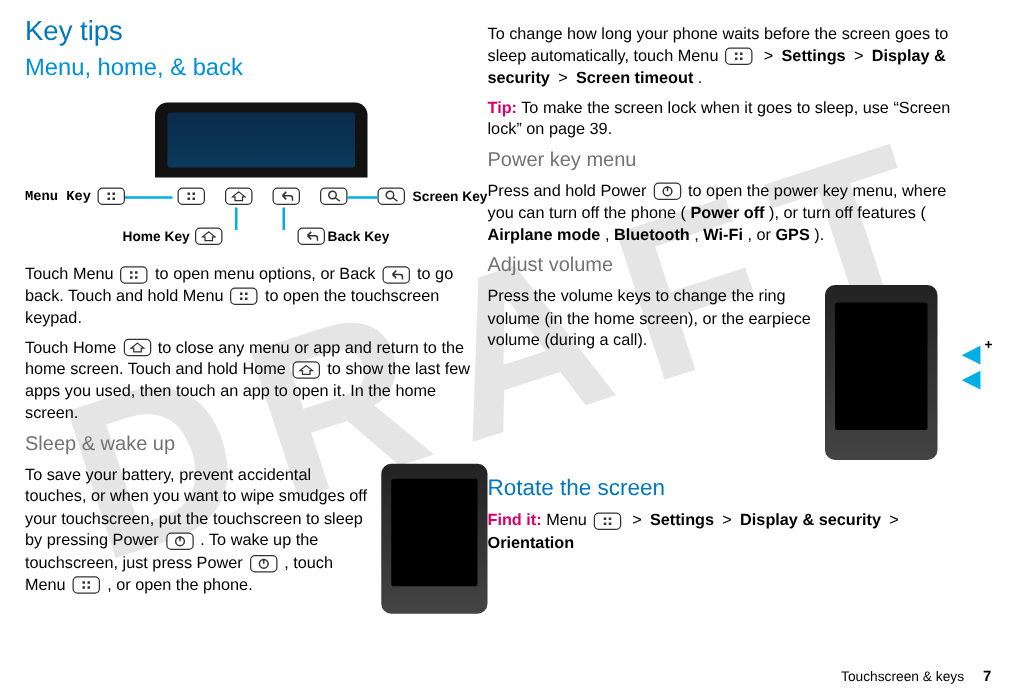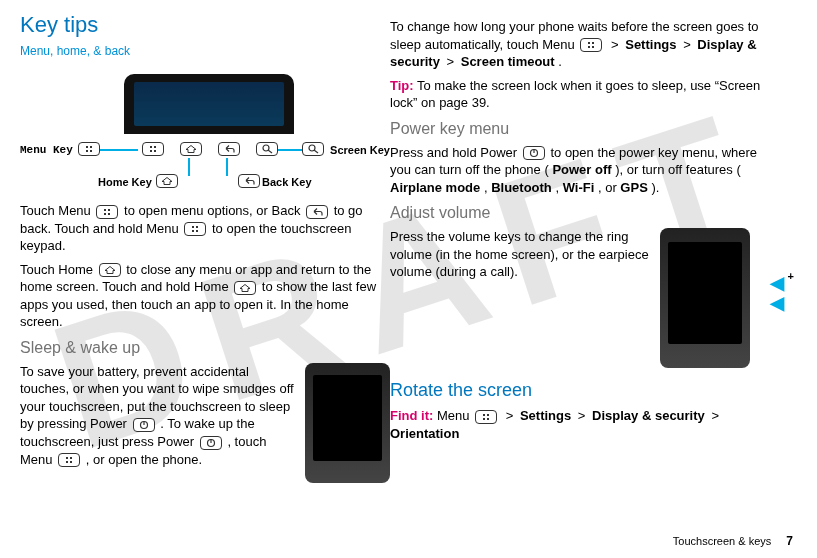--- a/index.html
+++ b/index.html
@@ -3,21 +3,21 @@
   <meta charset="utf-8">
   <style>
     * { margin: 0; padding: 0; box-sizing: border-box; }
     html, body { width: 817px; height: 558px; font-family: Arial, Helvetica, sans-serif; background: #fff; color: #000; }
     .page { position: relative; width: 817px; height: 558px; padding: 12px 20px 16px 20px; }
     .watermark { position: absolute; top: 50%; left: 50%; transform: translate(-50%, -50%) rotate(-18deg); font-size: 180px; font-weight: 700; color: rgba(0,0,0,0.10); letter-spacing: 24px; pointer-events: none; white-space: nowrap; z-index: 0; }
     .columns { display: flex; position: relative; z-index: 1; }
     .col { width: 370px; }
     .col-right { width: 380px; }
     h1.keytips { color: #0077bf; font-weight: 400; font-size: 22px; margin-bottom: 4px; }
-    h2.sub { color: #0090d8; font-weight: 400; font-size: 12px; margin: 6px 0 8px 0; }
+    h2.sub { color: #0090d8; font-weight: 400; font-size: 19px; margin: 6px 0 8px 0; }
     h2.sub-red { color: #737373; font-weight: 400; font-size: 16px; margin: 8px 0 4px 0; }
     p.body { font-size: 13px; line-height: 1.35; margin: 6px 0; }
     .bold { font-weight: 700; }
     .tip-label, .findit-label { color: #d8006b; font-weight: 700; }
     .key-icon { display: inline-block; vertical-align: middle; width: 22px; height: 14px; border: 1px solid #333; border-radius: 4px; background: #fff; position: relative; margin: 0 2px; }
     .key-icon svg { position: absolute; top: 50%; left: 50%; transform: translate(-50%, -50%); }
     .diagram { position: relative; width: 370px; height: 130px; margin-bottom: 6px; }
     .phone-top { position: absolute; left: 104px; top: 8px; width: 170px; height: 60px; background: #111; border-radius: 10px 10px 0 0; }
     .phone-screen { position: absolute; left: 114px; top: 16px; width: 150px; height: 44px; background: linear-gradient(#0a2a4a, #0a3a5a); border-radius: 2px; }
     .label { position: absolute; font-size: 11px; font-weight: 700; white-space: nowrap; }

